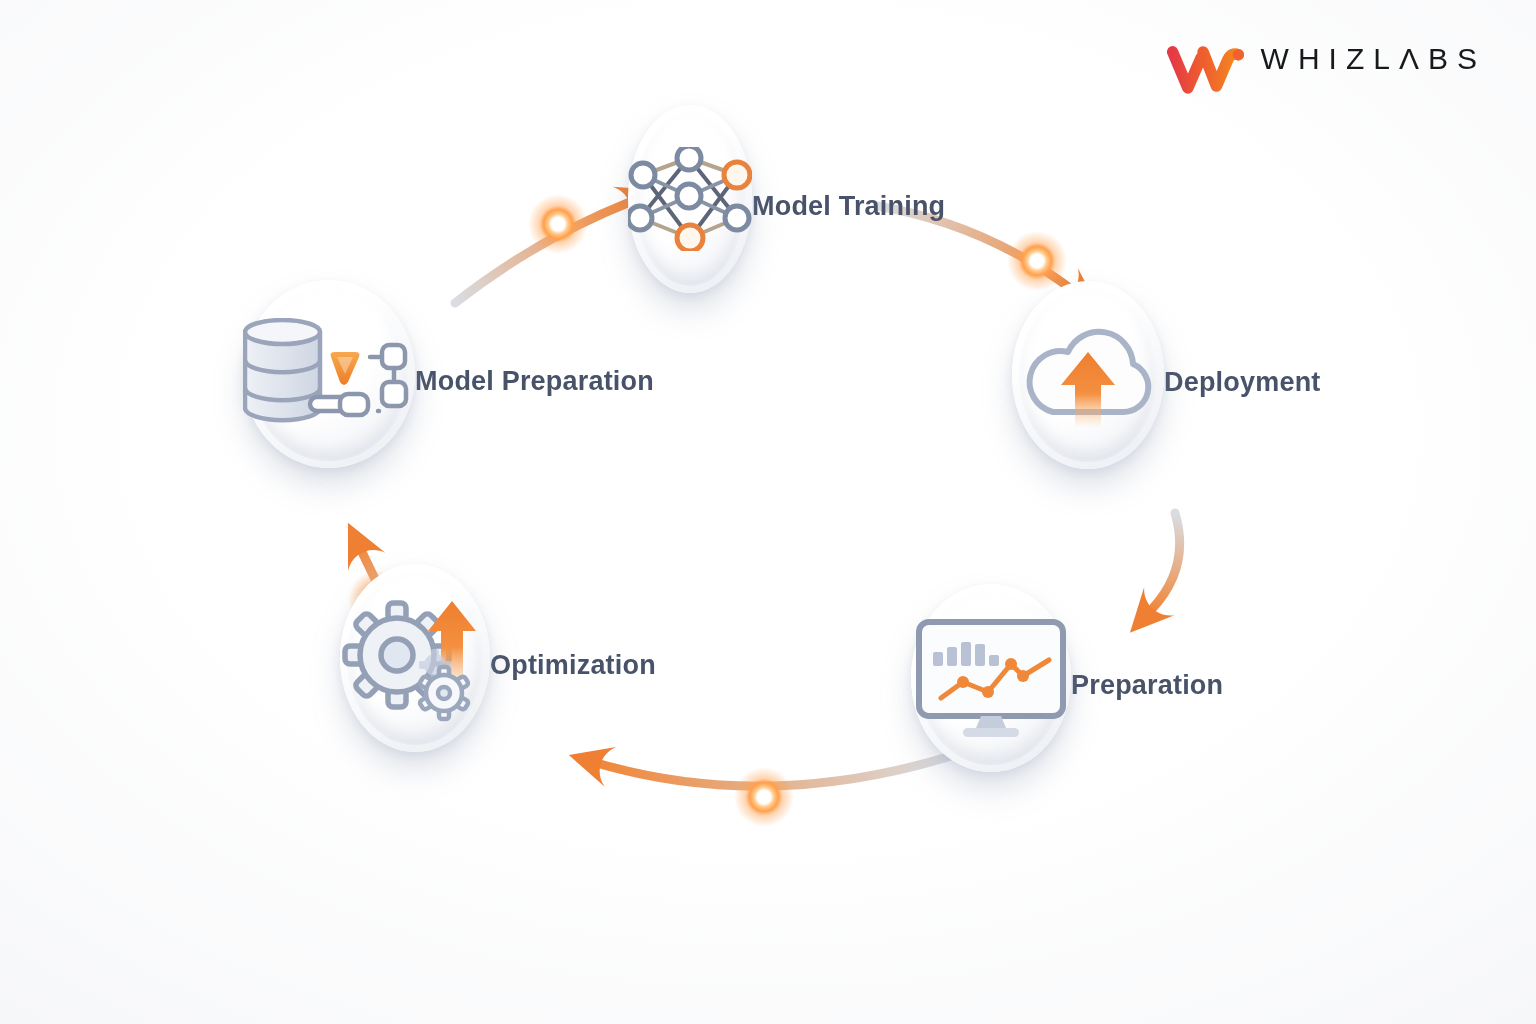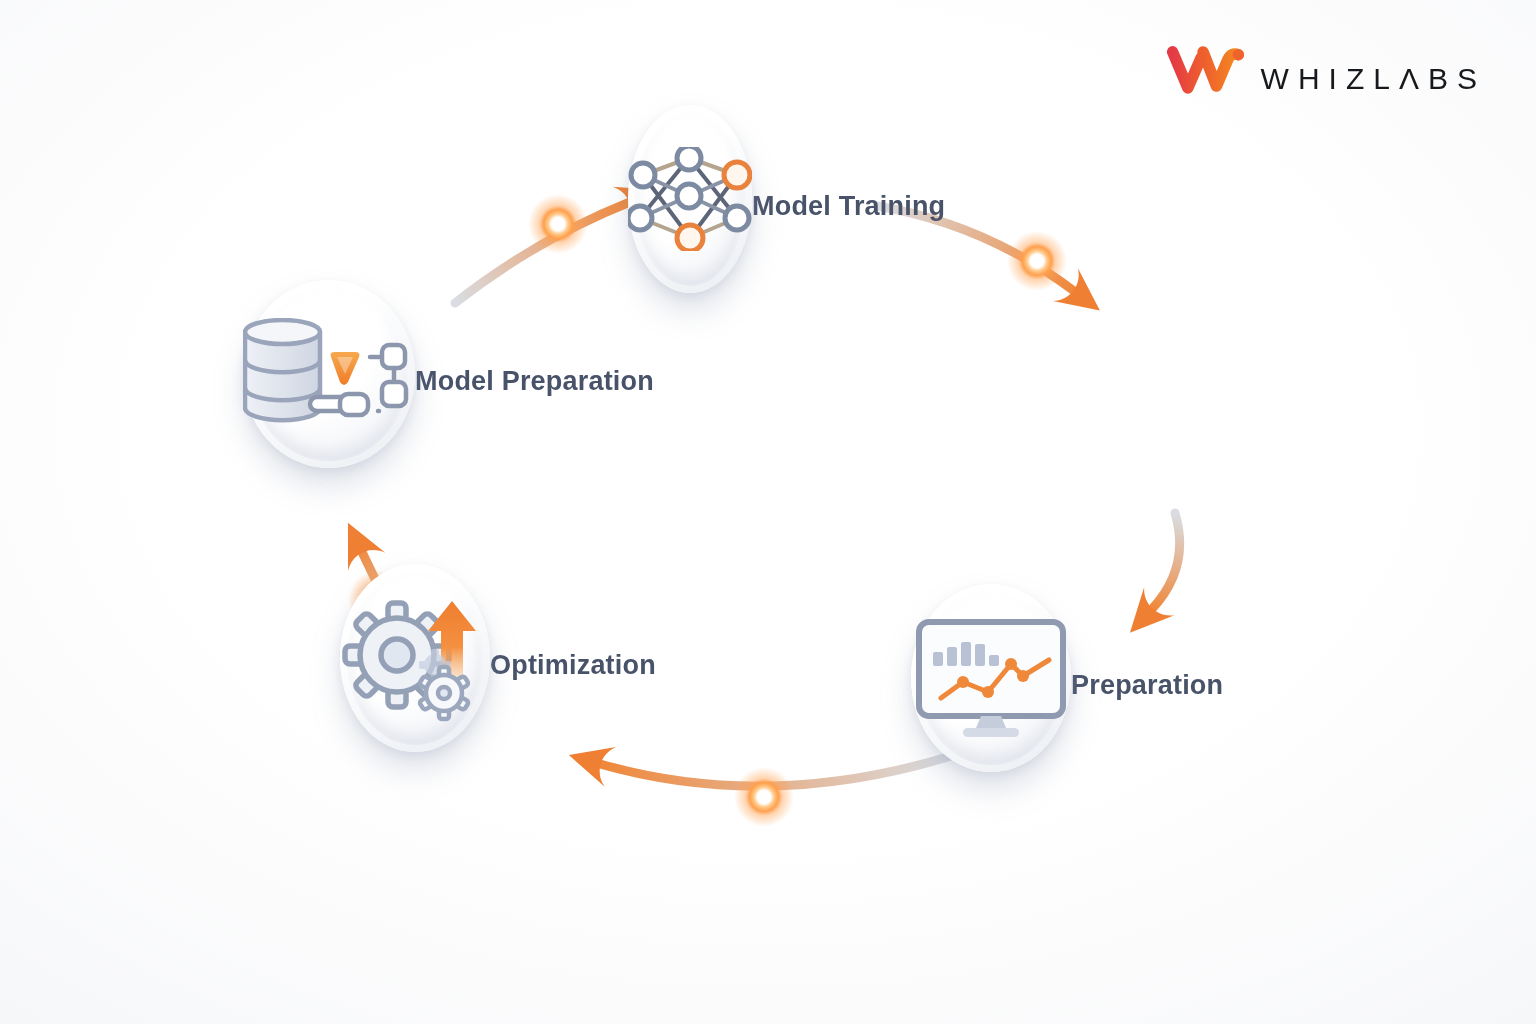--- a/index.html
+++ b/index.html
@@ -8,21 +8,21 @@
     font-family:"Liberation Sans",sans-serif;
     background:#f4f5f7;
   }
   .canvas{
     position:relative;width:1536px;height:1024px;
     background:radial-gradient(95% 95% at 50% 42%, #ffffff 42%, #f2f3f6 100%);
   }
   
   .logo{
     position:absolute;top:42px;right:50px;
-    display:flex;align-items:flex-end;gap:16px;
+    display:flex;align-items:flex-start;gap:16px;
   }
   .logo-text{
     font-size:30px;letter-spacing:9px;color:#17191c;font-weight:400;
   }
   
   svg.flow-layer{position:absolute;left:0;top:0;z-index:1;}
   
   .node{
     position:absolute;width:280px;z-index:2;
     display:flex;flex-direction:row;align-items:center;
@@ -186,20 +186,36 @@
         </g>
         <g fill="#fff6ee" stroke="#e8823c" stroke-width="5">
           <circle cx="109" cy="28" r="13"></circle>
           <circle cx="62" cy="91" r="13"></circle>
         </g>
       </svg>
     </div>
     <div class="node-label">Model Training</div>
   </div>
 
+  <div class="node n-deployment">
+    <div class="bubble">
+      <svg width="152" height="114" viewBox="0 0 152 114">
+        <defs>
+          <linearGradient id="uparr" x1="0" y1="0" x2="0" y2="1">
+            <stop offset="0" stop-color="#ee7e2f"></stop>
+            <stop offset="0.55" stop-color="#f49040"></stop>
+            <stop offset="1" stop-color="rgba(250,190,130,0)"></stop>
+          </linearGradient>
+        </defs>
+        <path d="M41,94 L110,94 A25,25 0 0 0 121,46 A34,34 0 0 0 56,34 A28,28 0 0 0 41,94 Z" fill="#fdfdfe" stroke="#aab4c8" stroke-width="6" stroke-linejoin="round"></path>
+        <path d="M76,34 L103,67 L89,67 L89,110 L63,110 L63,67 L49,67 Z" fill="url(#uparr)"></path>
+      </svg>
+    </div>
+    <div class="node-label">Deployment</div>
+  </div>
 
   <div class="node n-monitoring">
     <div class="bubble">
       <svg width="160" height="124" viewBox="0 0 160 124">
         <rect x="8" y="6" width="144" height="94" rx="10" fill="#fbfcfe" stroke="#8f9ab0" stroke-width="6"></rect>
         <g fill="#b9c2d4">
           <rect x="22" y="36" width="10" height="14" rx="2"></rect>
           <rect x="36" y="31" width="10" height="19" rx="2"></rect>
           <rect x="50" y="26" width="10" height="24" rx="2"></rect>
           <rect x="64" y="28" width="10" height="22" rx="2"></rect>

